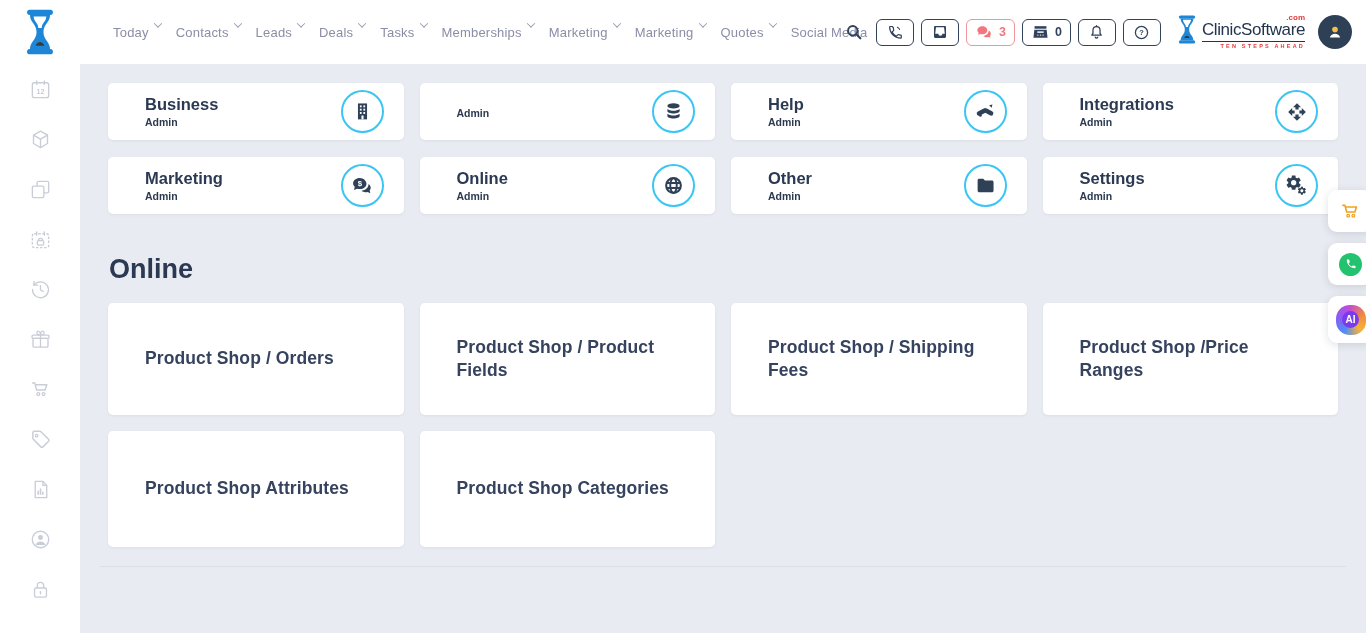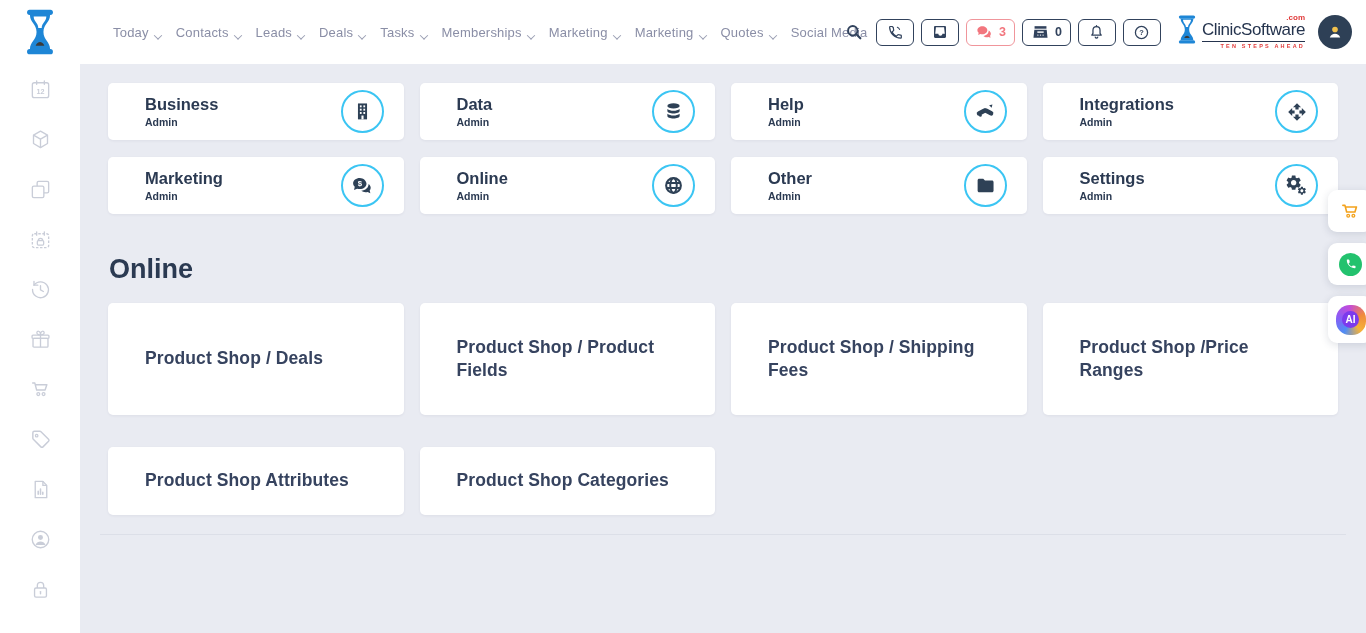--- a/index.html
+++ b/index.html
@@ -4,21 +4,21 @@
 <style>
   * { margin:0; padding:0; box-sizing:border-box; }
   html,body { width:1366px; height:633px; overflow:hidden;
     font-family:"Liberation Sans", sans-serif; background:#e9ebf2; }
 
   
   .header { position:fixed; top:0; left:0; width:1366px; height:64px;
     background:#ffffff; z-index:20; }
   .logo-main { position:absolute; left:21px; top:9px; width:38px; height:46px; cursor:pointer; }
   .nav { position:absolute; left:113px; top:0; height:64px; display:flex; align-items:center; gap:15px; }
-  .nav-item { display:flex; align-items:flex-end; gap:6px; color:#8a8ea6; font-size:13px;
+  .nav-item { display:flex; align-items:flex-start; gap:6px; color:#8a8ea6; font-size:13px;
     letter-spacing:.2px; cursor:pointer; text-decoration:none; white-space:nowrap; }
   .chev { display:inline-block; width:6px; height:6px; border-right:1.6px solid #9a9eb3;
     border-bottom:1.6px solid #9a9eb3; transform:rotate(45deg) translate(-1px,-1px); margin-top:-3px; }
   .actions { position:absolute; right:14px; top:0; height:64px; display:flex; align-items:center; gap:7px; }
   .icon-plain { background:none; border:none; width:26px; height:26px; display:flex;
     align-items:center; justify-content:center; cursor:pointer; margin-right:2px; }
   .icon-btn { background:#fff; border:1.6px solid #31425c; border-radius:6px; height:27px;
     min-width:38px; padding:0 8px; display:flex; align-items:center; justify-content:center;
     gap:5px; cursor:pointer; }
   .icon-btn.alert { border-color:#f0959b; }
@@ -57,21 +57,21 @@
   .cat-circle { width:43px; height:43px; border:2px solid #3bc5f3; border-radius:50%;
     display:flex; align-items:center; justify-content:center; background:#fff; flex:0 0 auto; }
 
   .section-title { font-size:27px; font-weight:bold; color:#2b3a52; margin:40px 0 18px 9px; }
 
   .res-grid { display:grid; grid-template-columns:repeat(4,1fr); gap:16px; margin:0 8px; }
   .res-card { background:#fff; border-radius:5px; display:flex; align-items:center;
     padding:0 26px 0 37px; box-shadow:0 1px 3px rgba(30,40,70,.06); cursor:pointer;
     font-size:17.5px; font-weight:bold; color:#36435f; line-height:1.32; letter-spacing:.1px; }
   .res-card.tall { height:112px; }
-  .res-card.short { height:68px;margin-top:16px; }
+  .res-card.short { height:116px; }
 
   .divider { border:none; border-top:1px solid #dcdfe8; margin:19px 0 0; }
 
   
   .floaters { position:fixed; right:-7px; top:190px; z-index:30; display:flex;
     flex-direction:column; gap:11px; align-items:flex-end; }
   .floater { width:45px; height:42px; background:#fff; border-radius:9px;
     box-shadow:0 2px 8px rgba(30,40,70,.14); display:flex; align-items:center;
     justify-content:center; cursor:pointer; }
   .floater.ai { height:47px; }
@@ -292,21 +292,20 @@
               <rect x="9" y="12.6" width="2" height="2.2"></rect>
               <rect x="13" y="12.6" width="2" height="2.2"></rect>
               <rect x="10.8" y="16.6" width="2.4" height="4.4"></rect>
             </g>
           </svg>
       </div>
     </div>
 
     <div class="cat-card">
       <div class="cat-txt">
-        <div class="cat-title">Data</div>
         <div class="cat-sub">Admin</div>
       </div>
       <div class="cat-circle">
         <svg width="21" height="21" viewBox="0 0 24 24" fill="#2e4156">
             <ellipse cx="12" cy="5.6" rx="7" ry="2.9"></ellipse>
             <path d="M5 9.1c1.5 1.3 4.3 2 7 2s5.5-.7 7-2v2.4c0 1.6-3.1 2.9-7 2.9s-7-1.3-7-2.9V9.1z"></path>
             <path d="M5 14.6c1.5 1.3 4.3 2 7 2s5.5-.7 7-2V17c0 1.6-3.1 2.9-7 2.9S5 18.6 5 17v-2.4z"></path>
           </svg>
       </div>
     </div>
@@ -393,21 +392,21 @@
             </g>
           </svg>
       </div>
     </div>
   </div>
 
   <div class="section-title">Online</div>
 
   <div class="res-grid">
     <div class="res-card tall">
-        <span>Product Shop / Deals</span>
+        <span>Product Shop / Orders</span>
       </div>
     <div class="res-card tall">
         <span>Product Shop / Product Fields</span>
       </div>
     <div class="res-card tall">
         <span>Product Shop / Shipping Fees</span>
       </div>
     <div class="res-card tall">
         <span>Product Shop /Price Ranges</span>
       </div>

